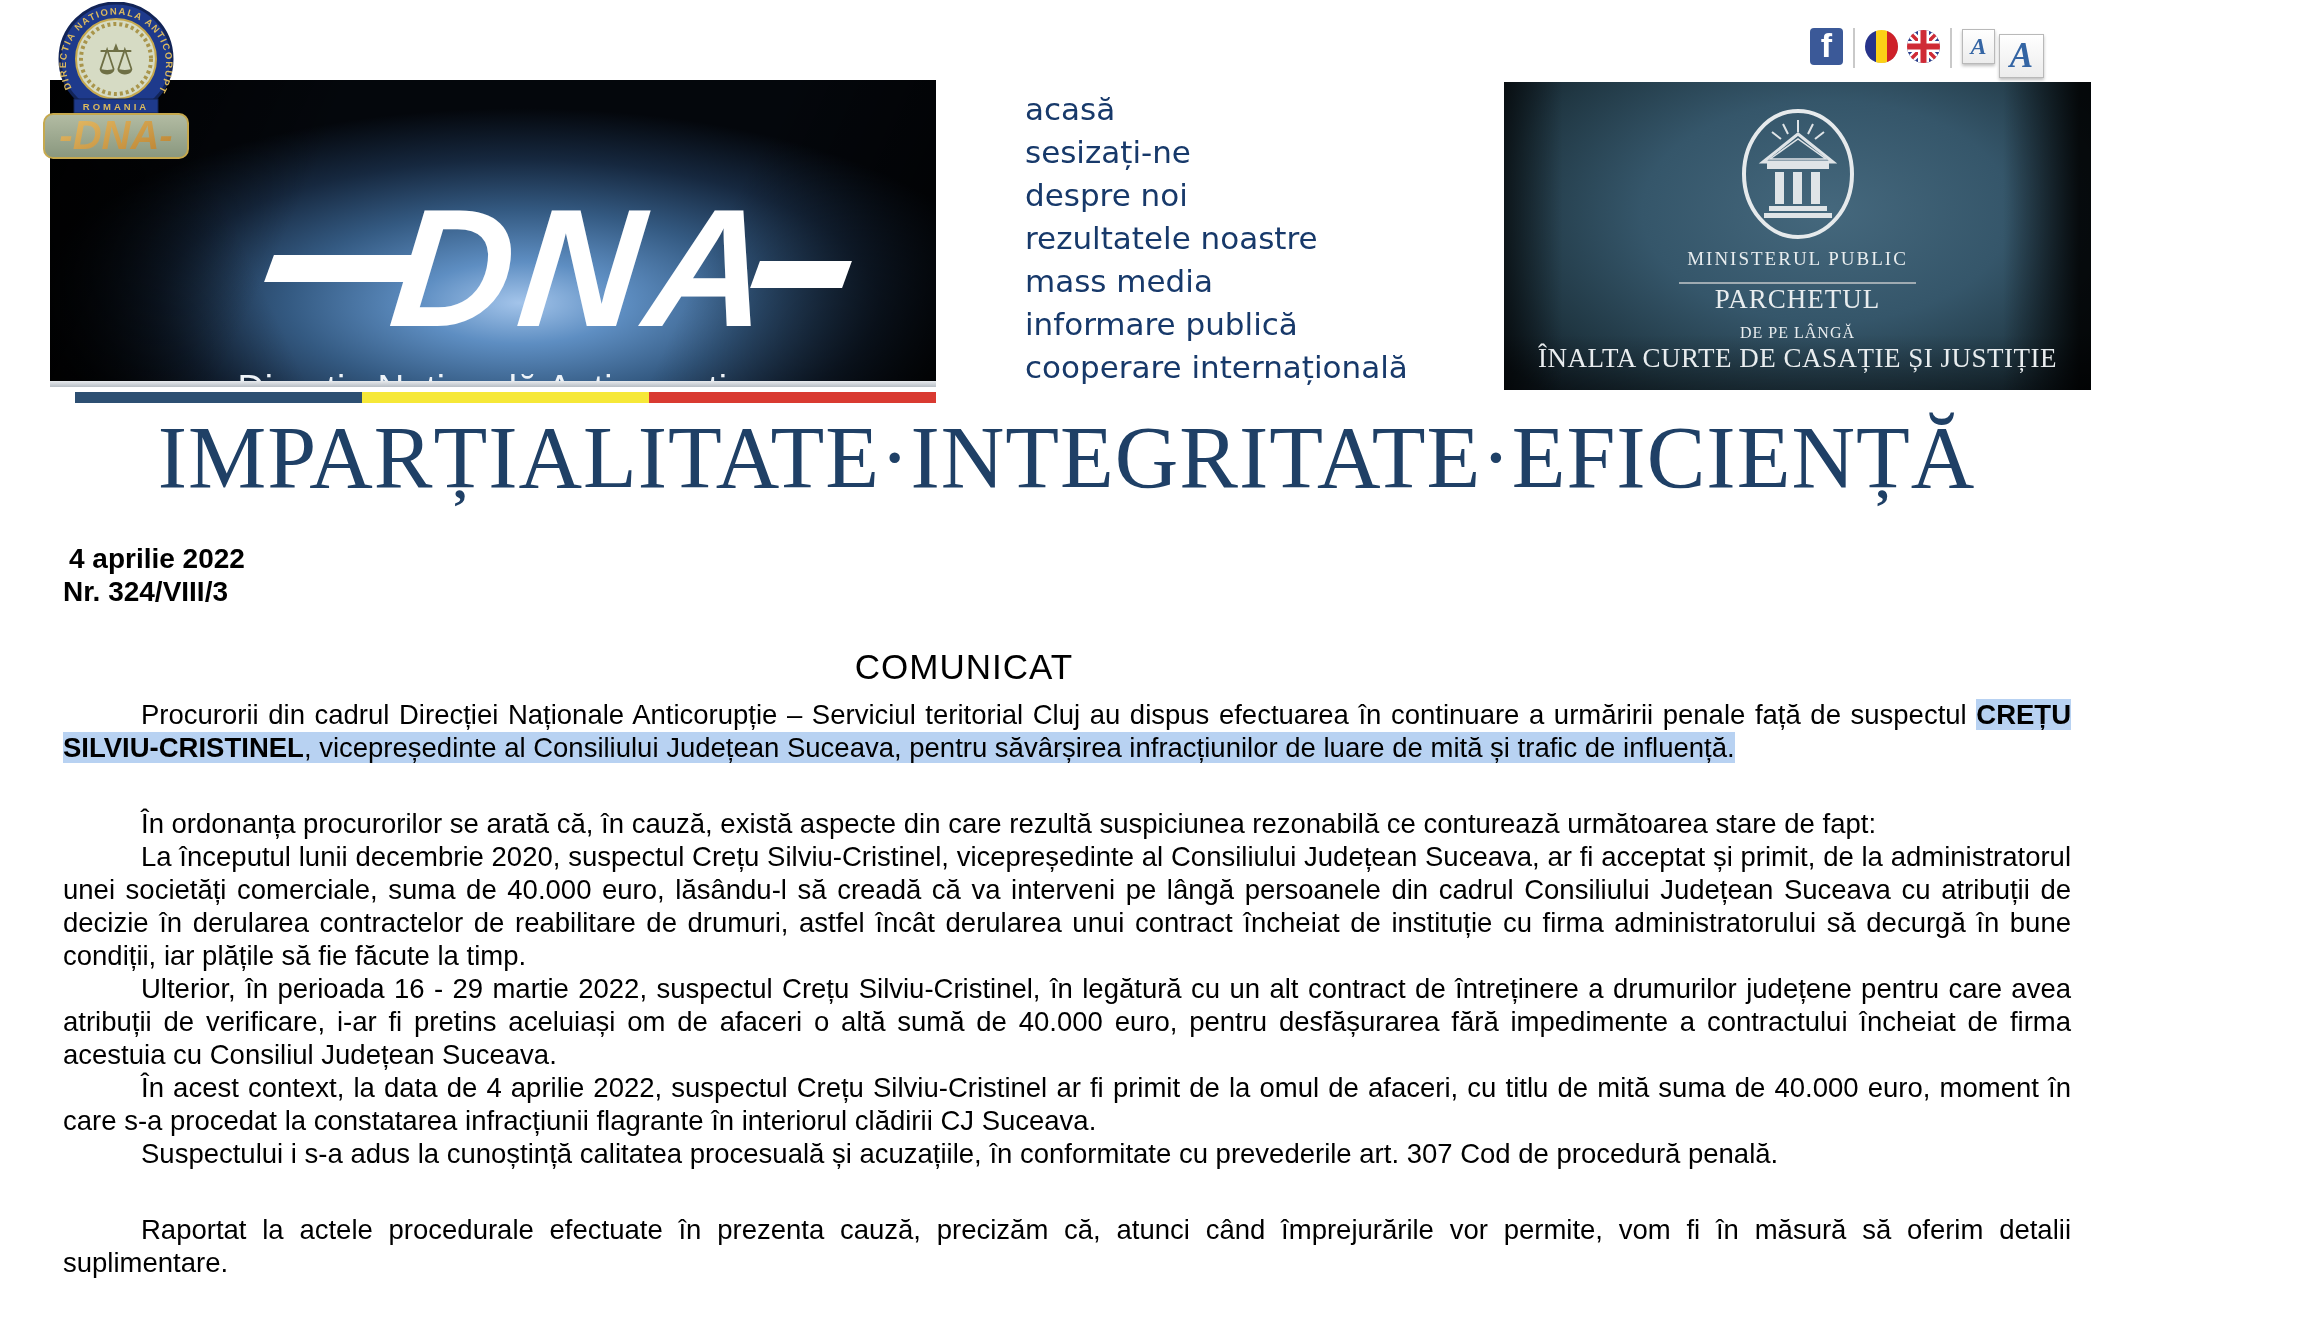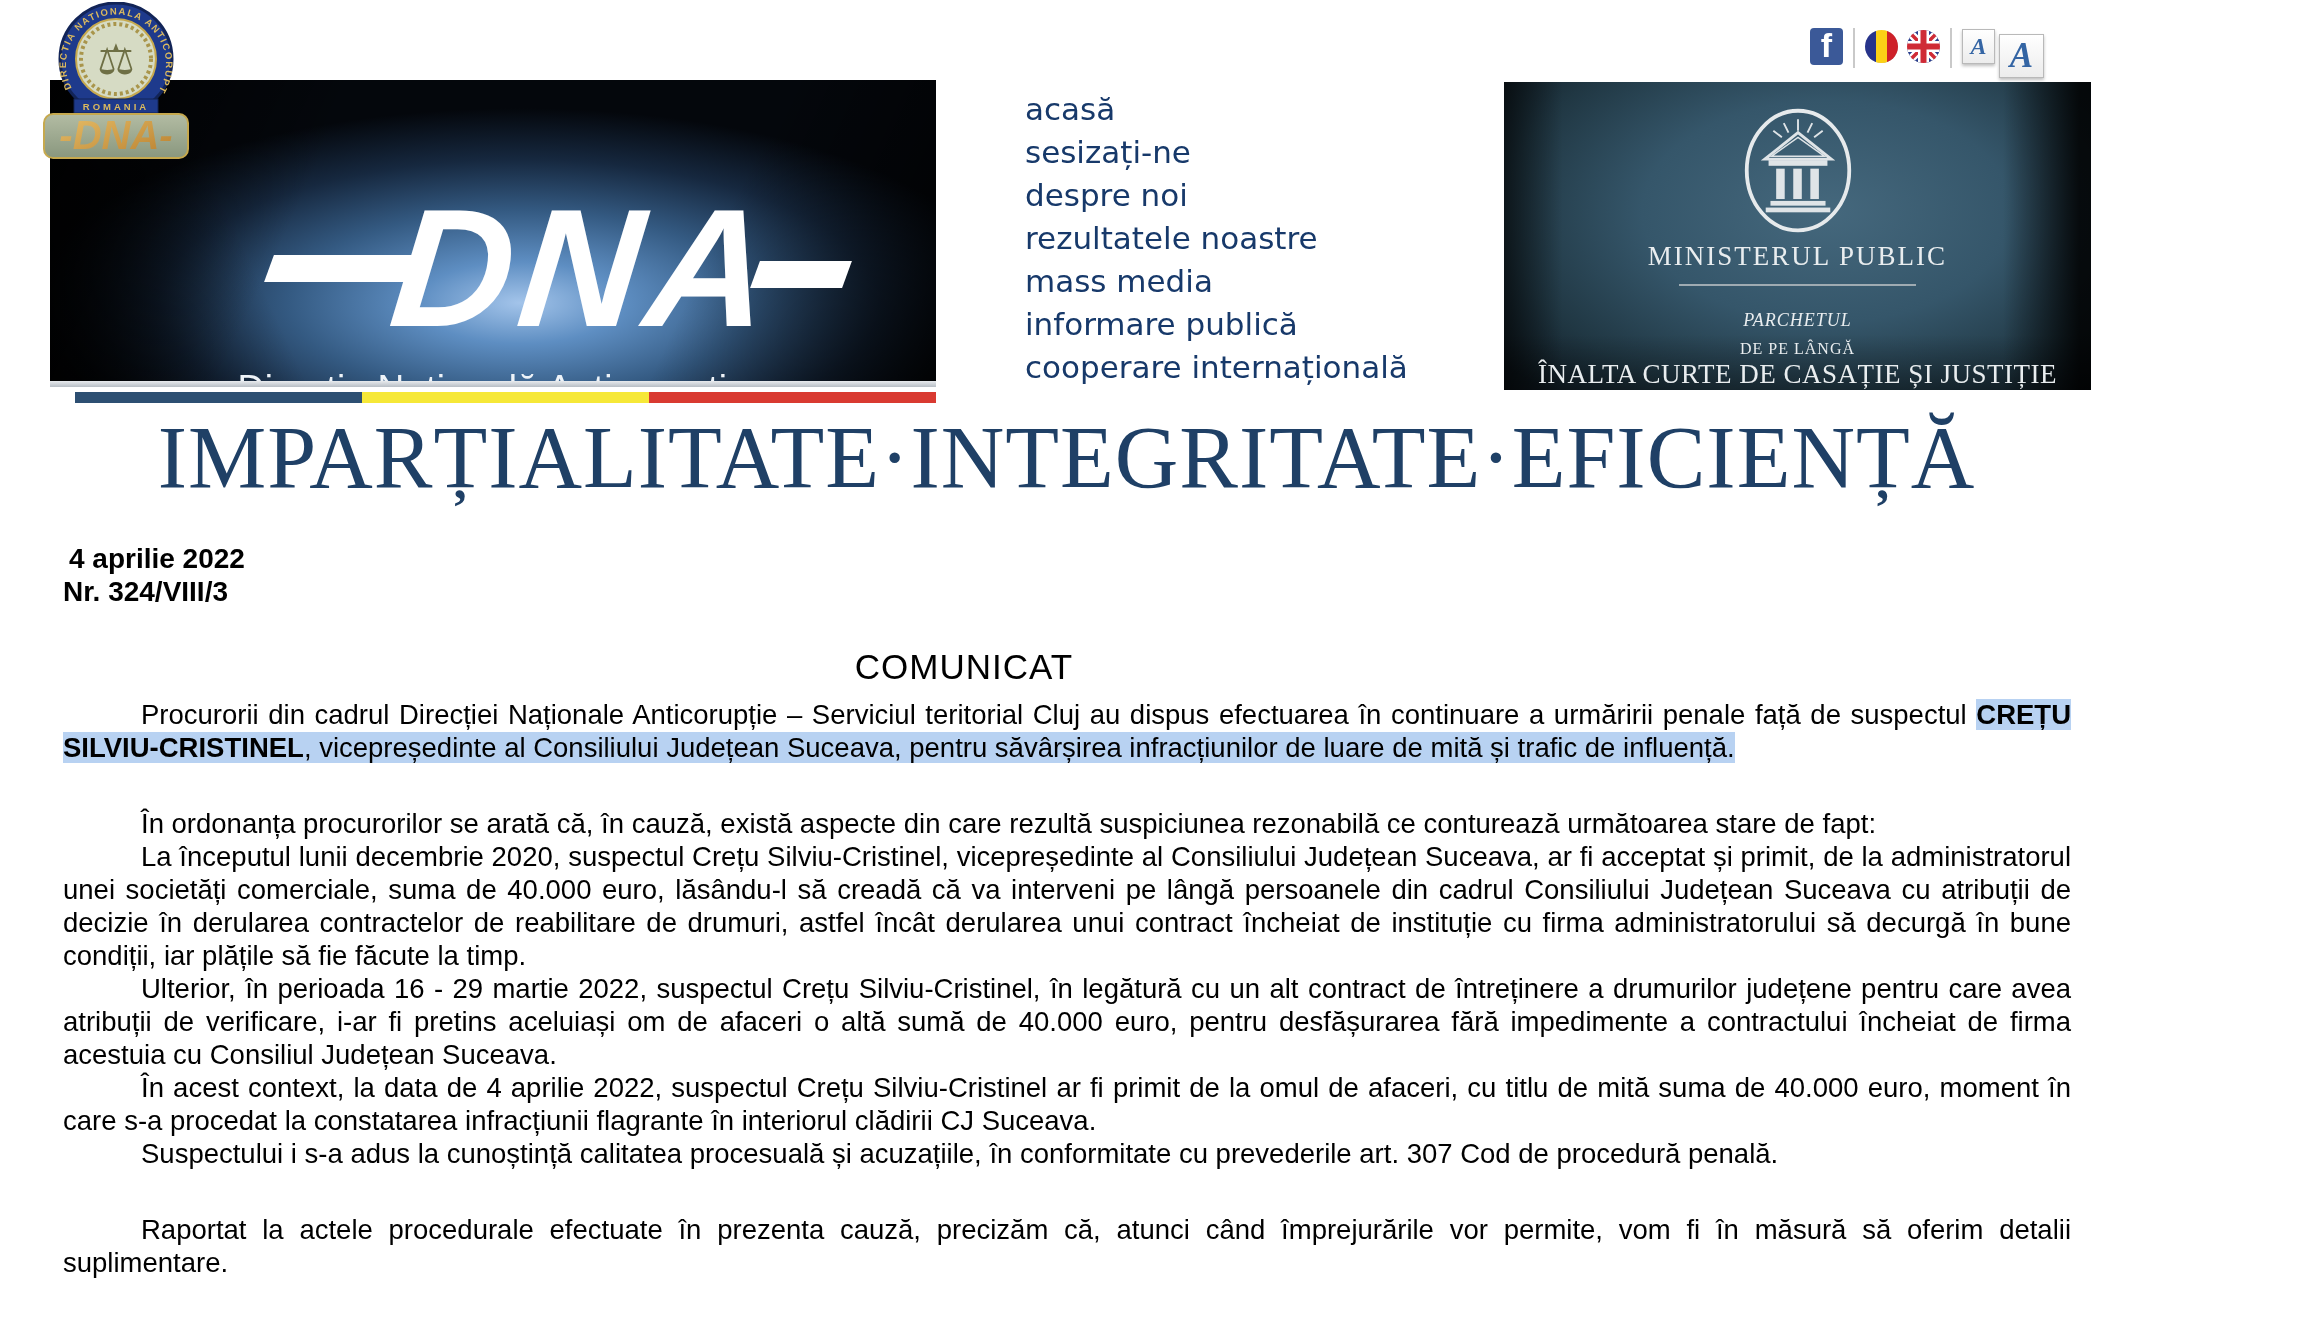--- a/index.html
+++ b/index.html
@@ -59,23 +59,23 @@
   .fontbox.large{width:43px;height:42px;font-size:35px;margin-left:4px;margin-top:12px;}
 
   
   .ministry{position:absolute;left:1504px;top:82px;width:587px;height:308px;
     background:
       linear-gradient(90deg, rgba(0,0,0,.6) 0%, rgba(0,0,0,0) 10%, rgba(0,0,0,0) 85%, rgba(0,0,0,.85) 98%),
       linear-gradient(0deg, rgba(0,0,0,.35) 0%, rgba(0,0,0,0) 18%),
       radial-gradient(ellipse 70% 80% at 55% 42%, #45687d 0%, #35566a 45%, #203743 78%, #101c24 100%);
     display:flex;flex-direction:column;align-items:center;color:#e9edef;cursor:pointer;}
   .ministry svg{margin-top:24px;}
-  .min-line1{margin-top:6px;font-family:"Liberation Serif",serif;font-size:27px;letter-spacing:2px;}
+  .min-line1{margin-top:6px;font-family:"Liberation Serif",serif;font-size:19px;letter-spacing:2px;}
   .min-divider{width:237px;height:2px;background:#9fabb2;margin-top:12px;}
-  .min-line2{margin-top:24px;font-family:"Liberation Serif",serif;font-size:18px;letter-spacing:1px;font-style:italic;}
+  .min-line2{font-family:"Liberation Serif",serif;font-size:27px;letter-spacing:1px;}
   .min-line3{margin-top:9px;font-family:Liberation Serif, serif;font-size:16px;letter-spacing:1px;}
   .min-line4{margin-top:1px;font-family:"Liberation Serif",serif;font-size:27px;letter-spacing:.5px;}
 
   
   .motto{position:absolute;left:63px;top:408px;width:2007px;text-align:center;
     font-family:"Liberation Serif",serif;font-size:88px;line-height:100px;
     color:var(--motto,#1f4066);letter-spacing:1px;white-space:nowrap;}
 
   
   .doc-meta{position:absolute;left:63px;top:542px;font-weight:bold;font-size:28px;line-height:33px;}

